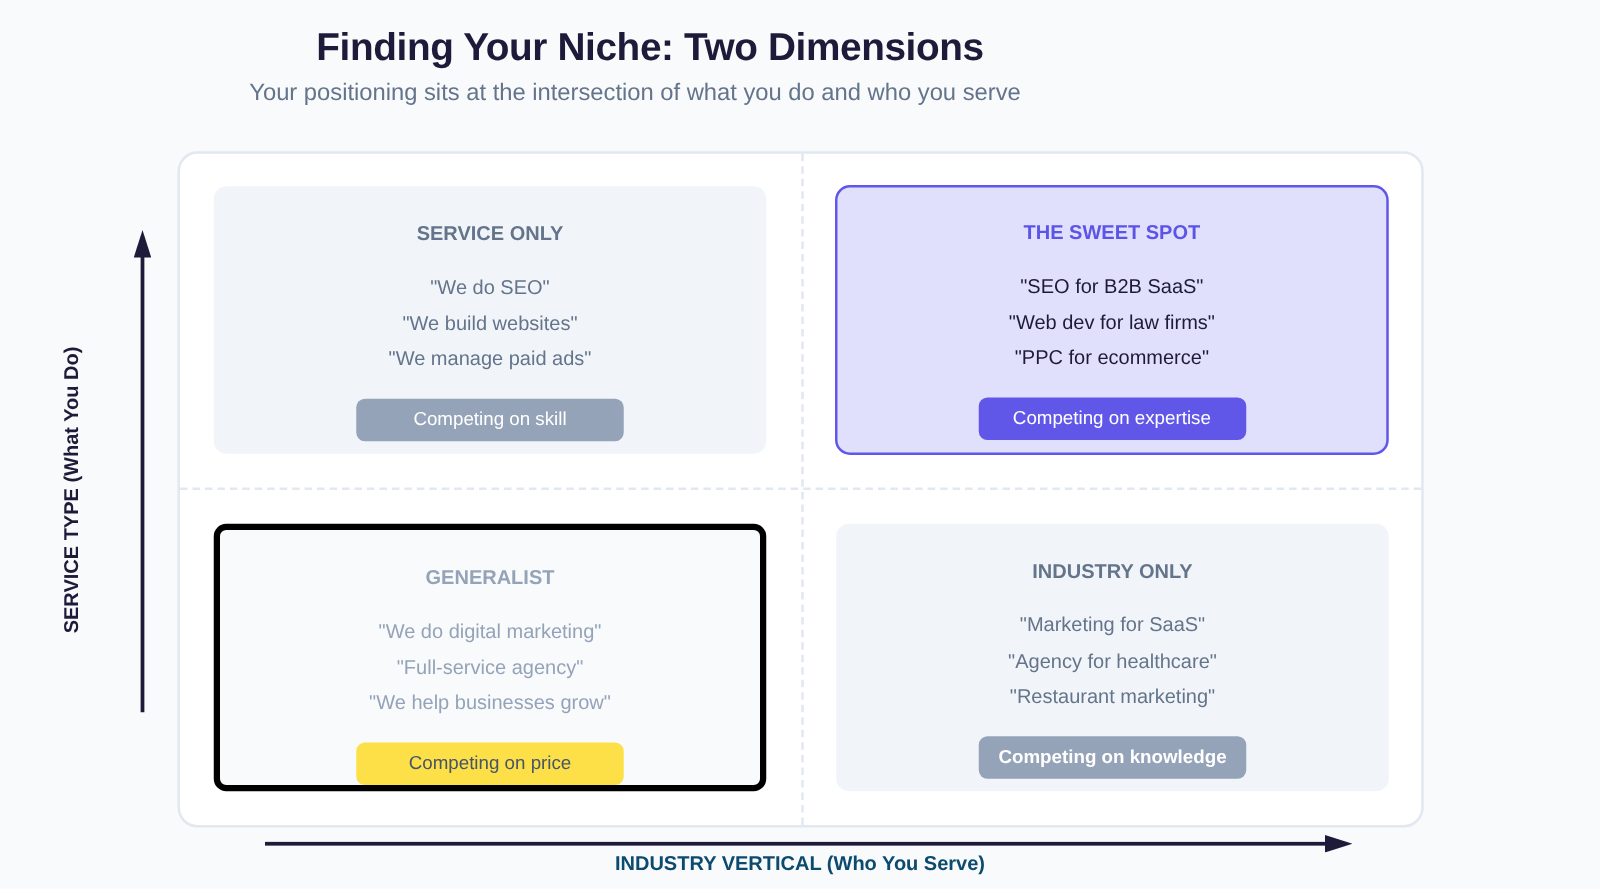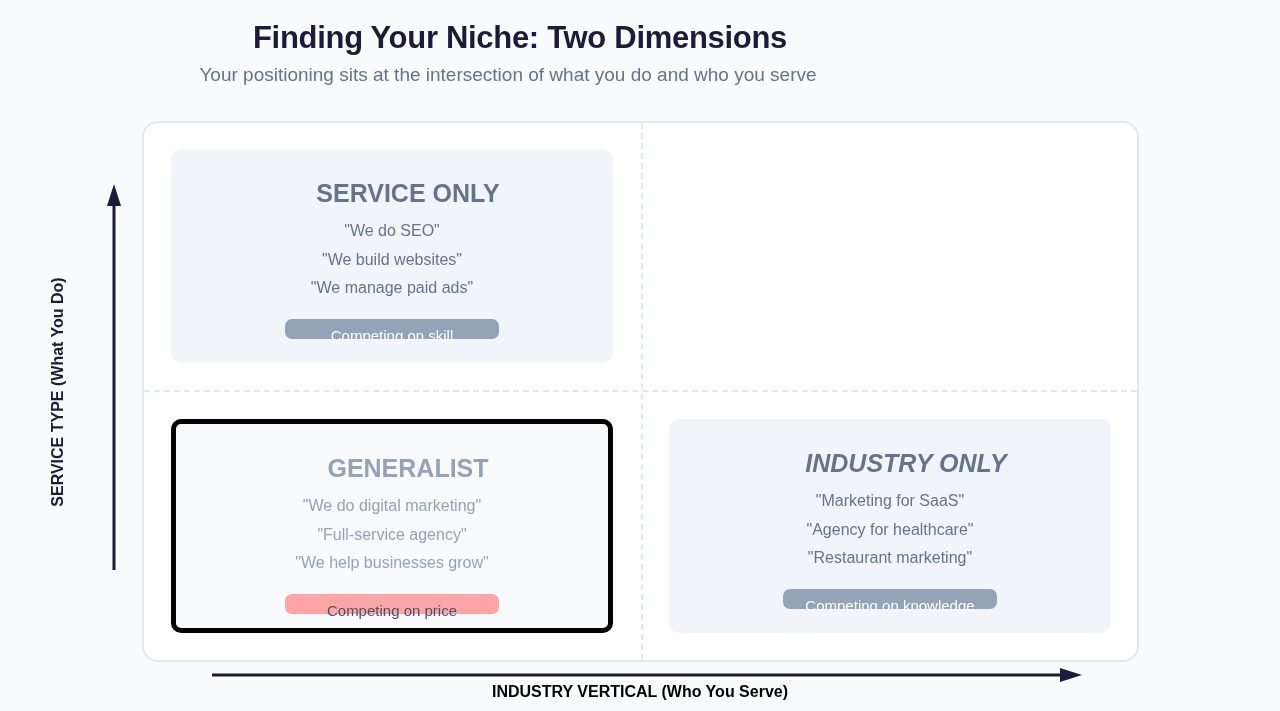--- a/index.html
+++ b/index.html
@@ -29,69 +29,69 @@
     }
     .divider-h {
       position: absolute; top: 267px; left: 0; height: 0; width: 100%;
       border-top: 2px dashed #e2e8f0;
     }
     .quad {
       position: absolute; width: 442px; height: 214px; border-radius: 10px;
       text-align: center;
     }
     .quad .q-title {
-      position: absolute; top: 30px; left: 16px; width: 100%;
-      font-size: 25px; font-weight: 700;
+      position: absolute; top: 30px; left: 0; width: 100%;
+      font-size: 16px; font-weight: 700;
     }
     .quad .q-examples {
       position: absolute; top: 68px; left: 0; width: 100%;
       font-size: 16px; line-height: 28.5px;
     }
     .quad .q-badge {
       position: absolute; top: 170px; left: 50%; transform: translateX(-50%);
-      width: 214px; height: 20px; border-radius: 7px;
+      width: 214px; height: 34px; border-radius: 7px;
       font-size: 15px; line-height: 34px;
     }
     
     .q-service { left: 27px; top: 26px; background: #f1f5f9; }
     .q-service .q-title { color: #64748b; }
     .q-service .q-examples { color: #64748b; }
     .q-service .q-badge { background: #94a3b8; color: #ffffff; }
     
     .q-sweet { left: 524px; top: 25px; width: 443px; height: 216px; background: #e0e0fc; border: 2px solid #6056e8; border-radius: 12px; }
     .q-sweet .q-title { top: 28px; color: #5b54e6; }
     .q-sweet .q-examples { top: 66px; color: #1e1b3a; }
     .q-sweet .q-badge { top: 168px; background: #6056e8; color: #ffffff; }
     
     .q-general { left: 27px; top: 296px; background: #f8fafc; border: 5px solid #000000; }
     .q-general .q-title { color: #94a3b8; }
     .q-general .q-examples { color: #94a3b8; }
-    .q-general .q-badge { background: #fca5a5; color: #475569; text-align: center; }
+    .q-general .q-badge { background: #fde047; color: #475569; text-align: center; }
     
     .q-industry { left: 525px; top: 296px; background: #f1f5f9; }
-    .q-industry .q-title { color: #64748b; font-style: italic; }
+    .q-industry .q-title { color: #64748b; }
     .q-industry .q-examples { color: #64748b; }
-    .q-industry .q-badge { background: #94a3b8; color: #ffffff; }
+    .q-industry .q-badge { background: #94a3b8; color: #ffffff; font-weight: bold; }
 
     .y-arrow {
       position: absolute; left: 107px; top: 184px; width: 14px; height: 386px;
     }
     .y-label {
       position: absolute; left: 58px; top: 392px; width: 0; height: 0;
     }
     .y-label span {
       position: absolute; left: 0; top: 0; transform: translate(-50%, -50%) rotate(-90deg);
       white-space: nowrap; font-size: 16px; font-weight: 700; color: #1e1b3a;
     }
     .x-arrow {
       position: absolute; left: 212px; top: 668px; width: 870px; height: 14px;
     }
     .x-label {
       position: absolute; top: 683px; left: 0; width: 1280px; text-align: center;
-      font-size: 16px; font-weight: 700; color: #000000;
+      font-size: 16px; font-weight: 700; color: #0c4a6e;
     }
   </style>
 </head>
 <body>
 
 <div class="title">Finding Your Niche: Two Dimensions</div>
 <div class="subtitle">Your positioning sits at the intersection of what you do and who you serve</div>
 
 <svg class="y-arrow" viewBox="0 0 14 386">
   <polygon points="7,0 14,22 0,22" fill="#1e1b3a"></polygon>
@@ -108,20 +108,29 @@
   <div class="quad q-service">
     <div class="q-title">SERVICE ONLY</div>
     <div class="q-examples">
       <div>"We do SEO"</div>
       <div>"We build websites"</div>
       <div>"We manage paid ads"</div>
     </div>
     <div class="q-badge">Competing on skill</div>
   </div>
 
+  <div class="quad q-sweet">
+    <div class="q-title">THE SWEET SPOT</div>
+    <div class="q-examples">
+      <div>"SEO for B2B SaaS"</div>
+      <div>"Web dev for law firms"</div>
+      <div>"PPC for ecommerce"</div>
+    </div>
+    <div class="q-badge">Competing on expertise</div>
+  </div>
 
   <div class="quad q-general">
     <div class="q-title">GENERALIST</div>
     <div class="q-examples">
       <div>"We do digital marketing"</div>
       <div>"Full-service agency"</div>
       <div>"We help businesses grow"</div>
     </div>
     <div class="q-badge">Competing on price</div>
   </div>

